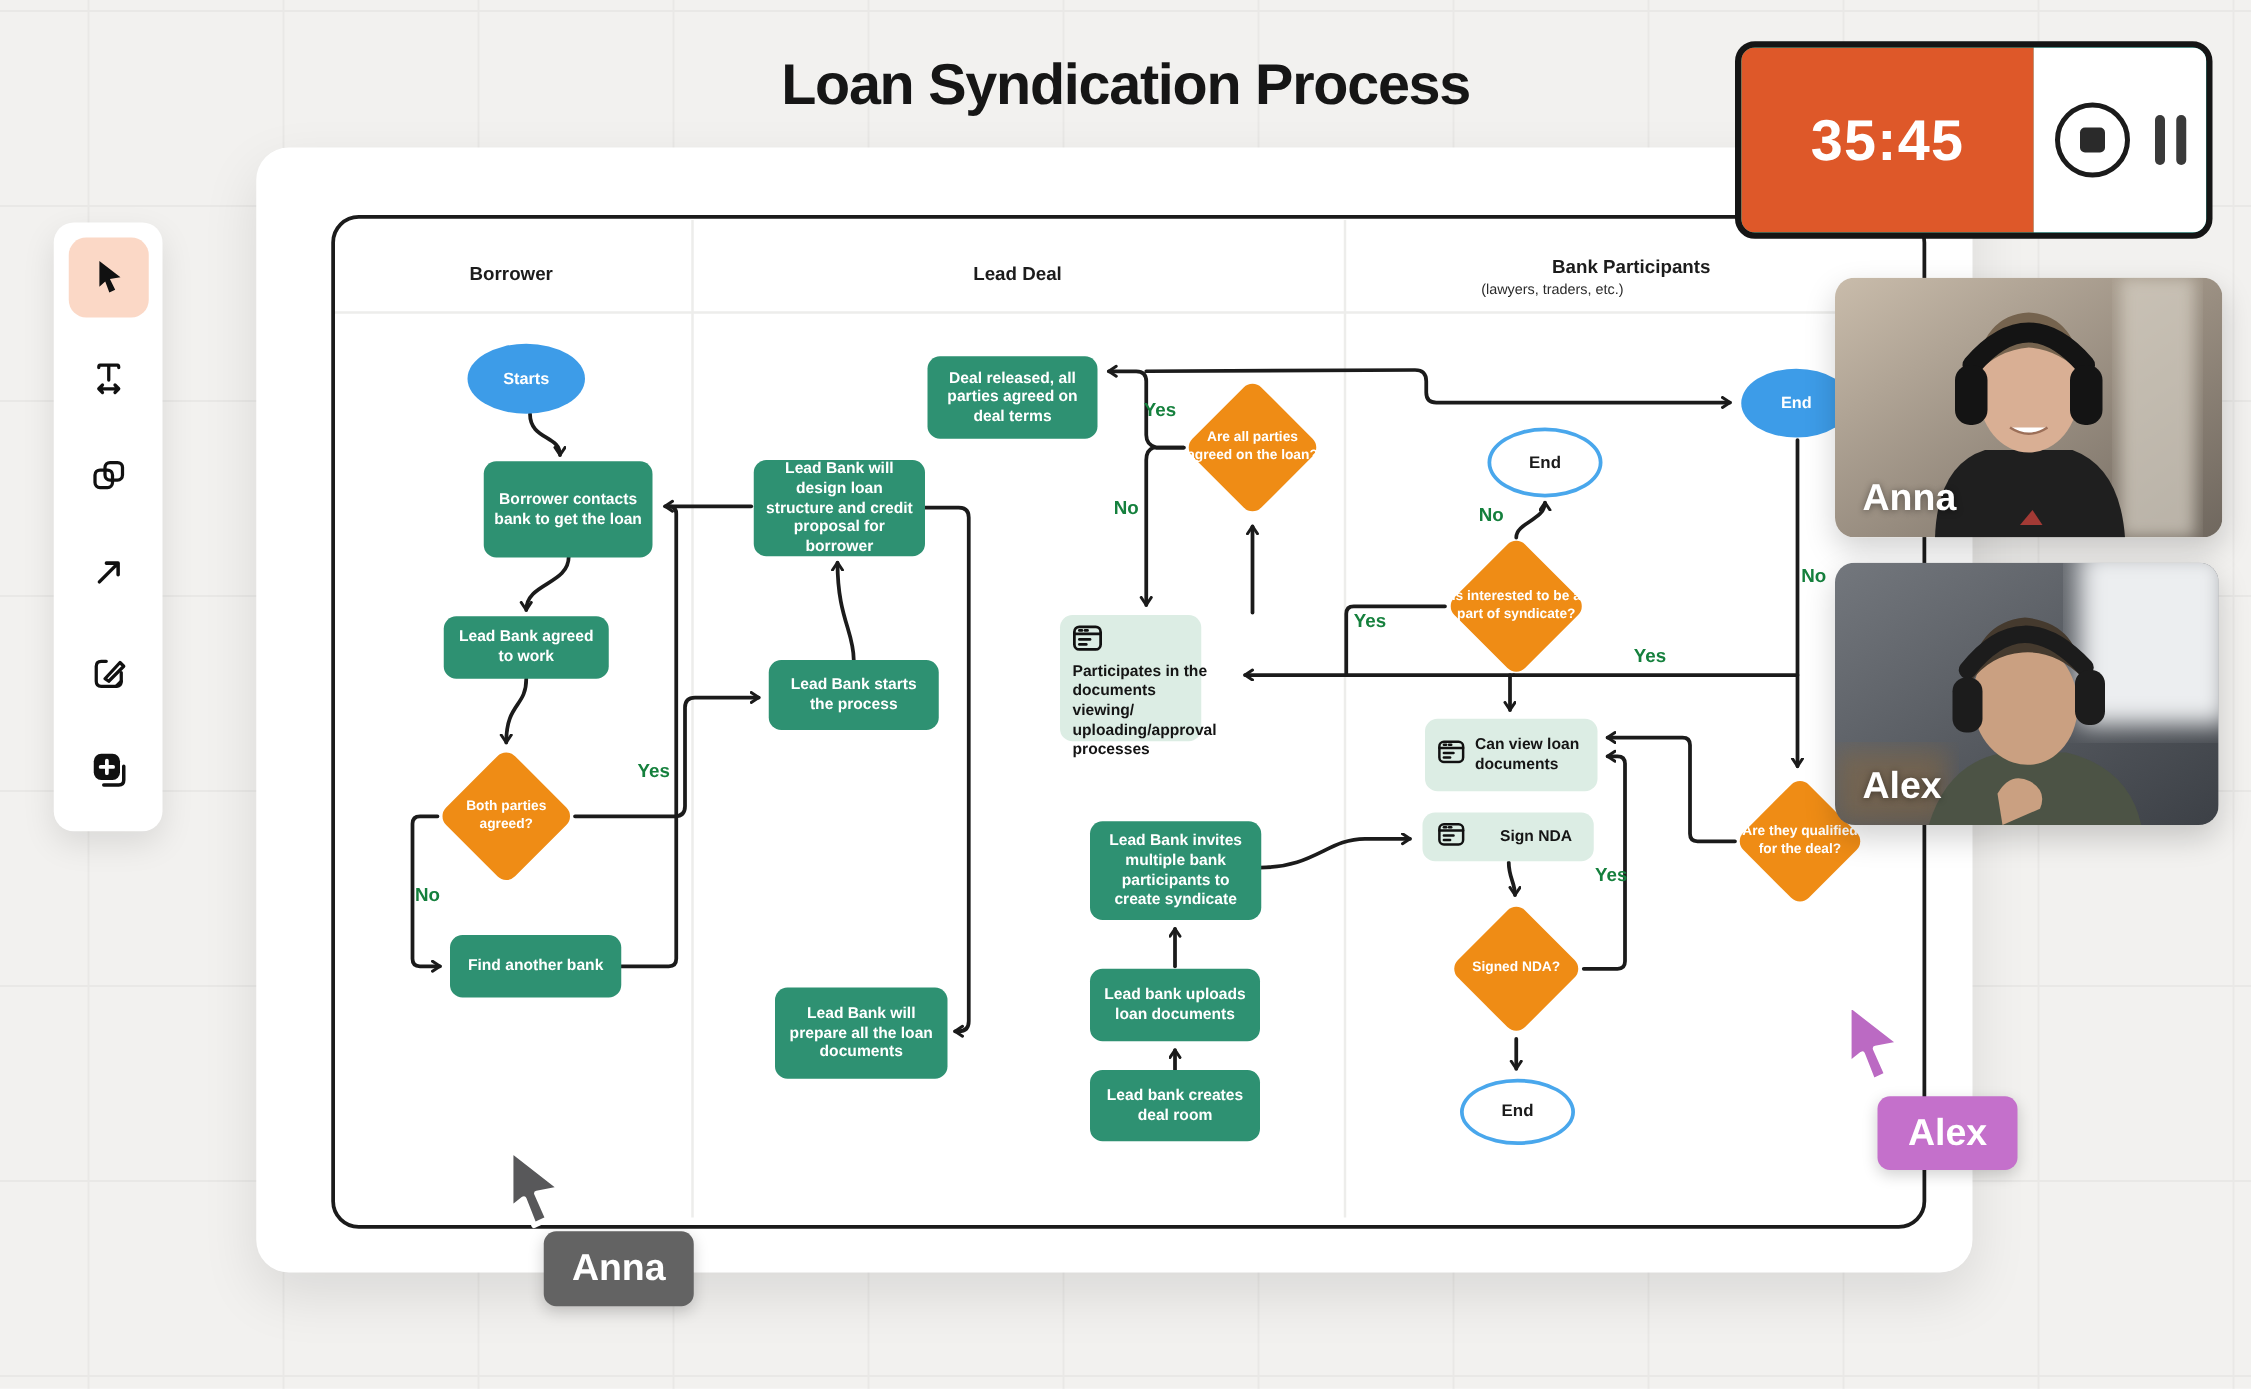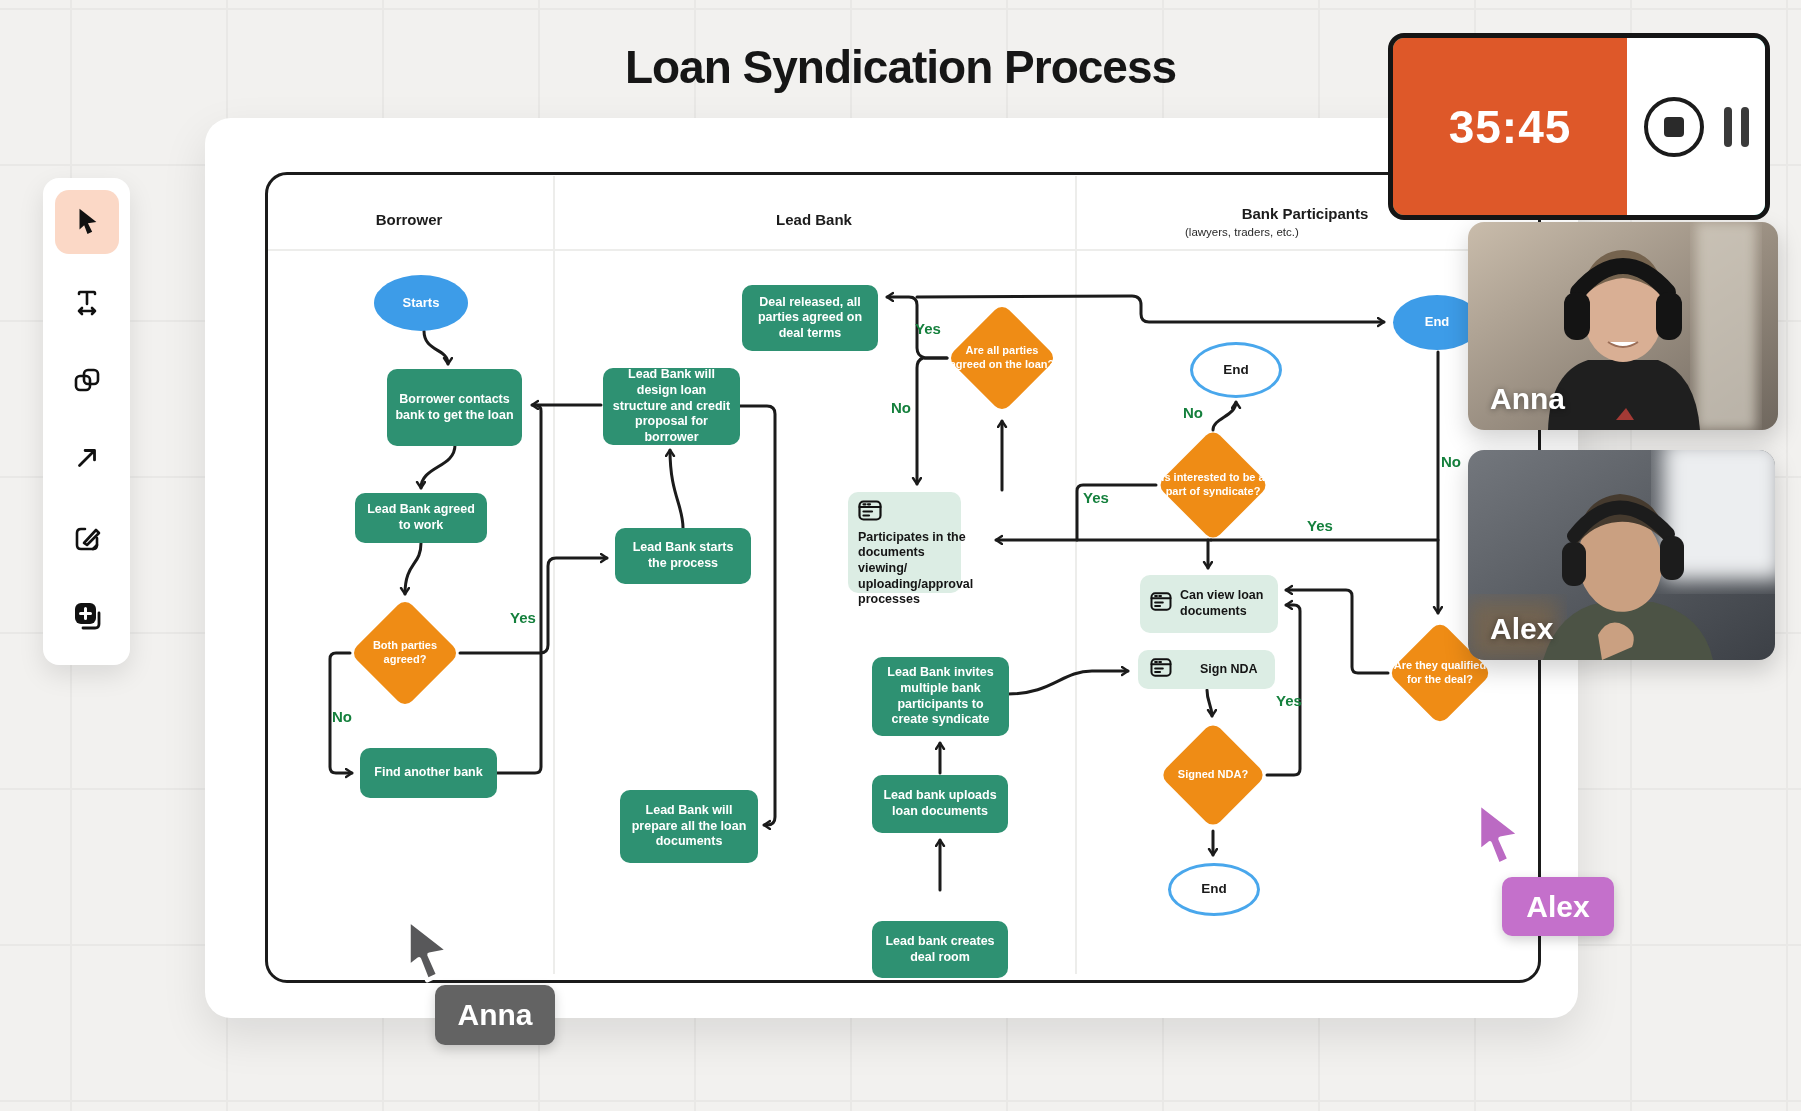--- a/index.html
+++ b/index.html
@@ -36,21 +36,21 @@
   .dlabel{position:absolute;color:#fff;font-weight:700;font-size:11px;line-height:1.25;text-align:center;
      display:flex;align-items:center;justify-content:center;}
   .elabel{position:absolute;transform:translate(-50%,-50%);font-size:15px;font-weight:800;color:#15803d;}
   .doc-ico{flex:0 0 auto;}
   
   .toolbar{left:43px;top:178px;width:87px;height:487px;background:#fff;border-radius:16px;
     box-shadow:0 10px 26px rgba(0,0,0,.10);display:flex;flex-direction:column;align-items:center;padding-top:8px;box-sizing:border-box;}
   .tool{width:64px;height:64px;border-radius:14px;display:flex;align-items:center;justify-content:center;margin:4px 0;}
   .tool.active{background:#fbd8c6;}
   
-  .timer{left:1388px;top:33px;width:382px;height:187px;border:5px solid #151515;border-radius:16px;
+  .timer{left:1388px;top:33px;width:382px;height:158px;border:5px solid #151515;border-radius:16px;
     background:#14b8a6;display:flex;overflow:hidden;box-sizing:border-box;}
   .timer-time{width:234px;background:#de5829;color:#fff;display:flex;align-items:center;justify-content:center;
     font-size:46px;font-weight:800;letter-spacing:1px;}
   .timer-ctrls{flex:1;display:flex;align-items:center;justify-content:center;gap:20px;background:#fff;}
   .stop-btn{width:52px;height:52px;border:4px solid #1b1b1b;border-radius:50%;display:flex;align-items:center;justify-content:center;background:#fff;}
   .stop-sq{width:20px;height:20px;background:#2a2a2a;border-radius:4px;}
   .pause-btn{display:flex;gap:9px;}
   .pause-bar{width:8px;height:40px;background:#3a3a3a;border-radius:4px;}
   
   .video{border-radius:16px;overflow:hidden;box-shadow:0 10px 25px rgba(0,0,0,.18);}
@@ -66,21 +66,21 @@
 
 <div class="abs page-title">Loan Syndication Process</div>
 
 <div class="abs board-card"></div>
 <div class="abs board-frame"></div>
 <div class="abs lane-divider" style="left:553px;"></div>
 <div class="abs lane-divider" style="left:1075px;"></div>
 <div class="abs lane-underline"></div>
 
 <div class="abs lane-title" style="left:289px;">Borrower</div>
-<div class="abs lane-title" style="left:694px;">Lead Bank</div>
+<div class="abs lane-title" style="left:694px;">Lead Deal</div>
 <div class="abs lane-title" style="left:1185px;top:205px;">Bank Participants</div>
 <div class="abs lane-sub" style="left:1185px;top:226px;">(lawyers, traders, etc.)</div>
 
 <svg class="abs" style="left:0;top:0;" width="1801" height="1111">
   <defs>
     <marker id="ah" markerWidth="12" markerHeight="12" refX="7" refY="5" orient="auto" markerUnits="userSpaceOnUse">
       <path d="M1,1 L7,5 L1,9" fill="none" stroke="#1b1b1b" stroke-width="2.4" stroke-linecap="round" stroke-linejoin="round"></path>
     </marker>
   </defs>
   <g fill="none" stroke="#1b1b1b" stroke-width="3" stroke-linecap="round">
@@ -120,21 +120,21 @@
 <div class="dshape" style="left:366px;top:614px;width:78px;height:78px;"></div>
 <div class="dlabel" style="left:350px;top:628px;width:110px;height:50px;">Both parties agreed?</div>
 
 <div class="n green" style="left:360px;top:748px;width:137px;height:50px;">Find another bank</div>
 <div class="n green" style="left:603px;top:368px;width:137px;height:77px;">Lead Bank will design loan structure and credit proposal for borrower</div>
 <div class="n green" style="left:615px;top:528px;width:136px;height:56px;">Lead Bank starts the process</div>
 <div class="n green" style="left:620px;top:790px;width:138px;height:73px;">Lead Bank will prepare all the loan documents</div>
 <div class="n green" style="left:742px;top:265px;width:136px;height:66px;margin-top:20px;">Deal released, all parties agreed on deal terms</div>
 <div class="n green" style="left:872px;top:657px;width:137px;height:79px;">Lead Bank invites multiple bank participants to create syndicate</div>
 <div class="n green" style="left:872px;top:775px;width:136px;height:58px;">Lead bank uploads loan documents</div>
-<div class="n green" style="left:872px;top:921px;width:136px;height:57px;">Lead bank creates deal room</div>
+<div class="n green" style="left:872px;top:856px;width:136px;height:57px;">Lead bank creates deal room</div>
 
 <div class="n mint" style="left:848px;top:492px;width:113px;height:101px;flex-direction:column;align-items:flex-start;justify-content:flex-start;padding:8px 10px;">
   <span class="doc-ico">
     <svg width="24" height="21" viewBox="0 0 24 21" fill="none" stroke="#111" stroke-width="2.2" stroke-linecap="round">
       <rect x="1.5" y="1.5" width="21" height="18" rx="4"></rect>
         <line x1="1.5" y1="7" x2="22.5" y2="7"></line>
       <line x1="5.5" y1="4.3" x2="7.5" y2="4.3"></line>
         <line x1="10" y1="4.3" x2="12" y2="4.3"></line>
       <line x1="5.5" y1="11.5" x2="14" y2="11.5"></line>
         <line x1="5.5" y1="15.5" x2="11" y2="15.5"></line>

